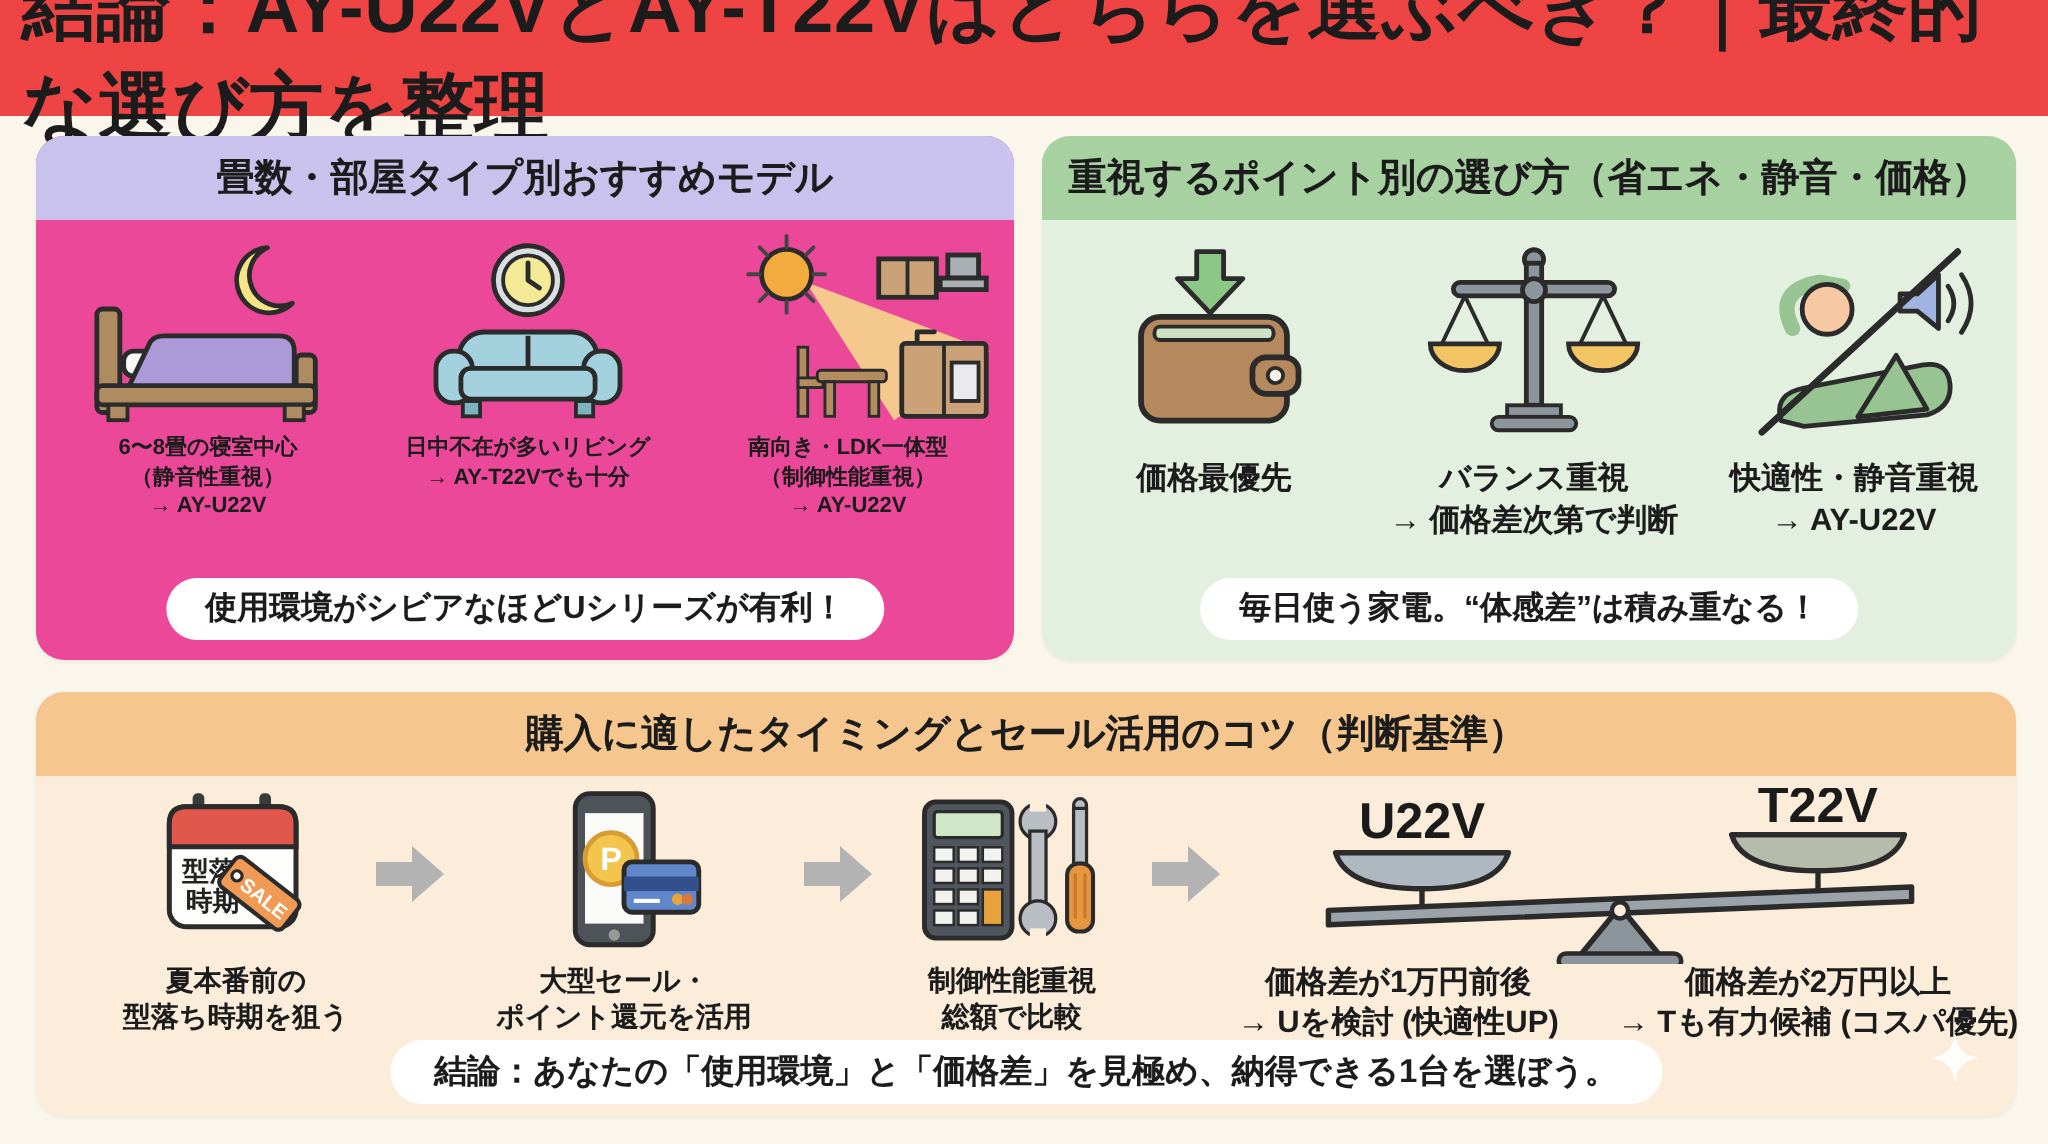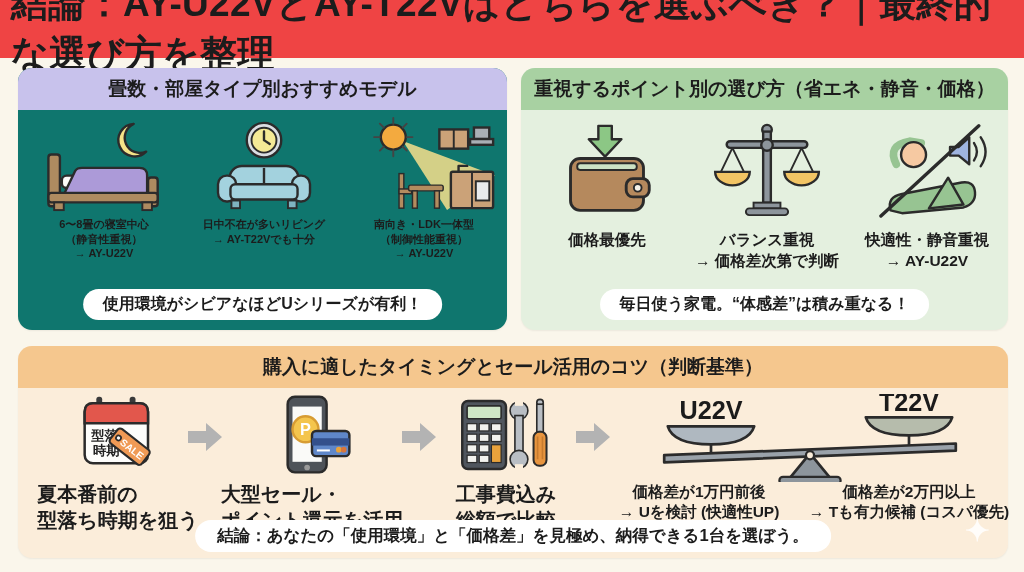--- a/index.html
+++ b/index.html
@@ -11,21 +11,21 @@
   .title-band{
     position:absolute;top:0;left:0;right:0;height:58px;background:#ef4444;
     display:flex;align-items:center;justify-content:center;
     font-size:37px;letter-spacing:.3px;padding-left:11px;
   }
   .panel{position:absolute;border-radius:14px;box-shadow:0 1px 2px rgba(0,0,0,.06);}
   .panel-header{
     height:42px;border-radius:14px 14px 0 0;display:flex;align-items:center;justify-content:center;
     font-size:19px;
   }
-  #room{left:18px;top:68px;width:489px;height:262px;background:#0f766e;}
+  #room{left:18px;top:68px;width:489px;height:262px;background:#ec4899;}
   #room .panel-header{background:#C8C2EC;}
   #priority{left:521px;top:68px;width:487px;height:262px;background:#E4F0DF;}
   #priority .panel-header{background:#A8D1A2;}
   #timing{left:18px;top:346px;width:990px;height:212px;background:#FBEDDA;}
   #timing .panel-header{background:#F5C78E;}
 
   .cols{display:flex;padding:4px 6px 0;}
   .col{flex:1;display:flex;flex-direction:column;align-items:center;}
   .icon-box{height:98px;display:flex;align-items:flex-end;justify-content:center;}
   #priority .icon-box{height:104px;align-items:center;padding-top:4px;}
@@ -33,21 +33,21 @@
   #priority .col-text{font-size:15.5px;margin-top:8px;}
   .note-pill{
     position:absolute;bottom:10px;left:50%;transform:translateX(-50%);
     background:#FFFFFF;border-radius:20px;padding:5px 20px;font-size:16px;white-space:nowrap;margin-top:40px;
   }
   #timing .note-pill{bottom:6px;font-size:16.5px;padding:5px 22px;}
 
   .flow{display:flex;align-items:flex-start;padding:6px 0 0 30px;}
   .step{display:flex;flex-direction:column;align-items:center;}
   .step .icon-box{height:82px;align-items:center;}
-  .step-text{font-size:20px;line-height:1.28;margin-top:6px;white-space:nowrap;}
+  .step-text{text-align:center;font-size:14px;line-height:1.28;margin-top:6px;white-space:nowrap;}
   .step1{width:140px}.step2{width:180px}.step3{width:140px}
   .flow-arrow{margin-top:28px;flex:0 0 30px;display:flex;justify-content:center;}
 
   .seesaw{flex:1;position:relative;height:168px;margin-left:2px;}
   .seesaw .balance{position:absolute;top:0;left:0;width:100%;height:88px;}
   .sub-label{position:absolute;top:88px;transform:translateX(-50%);text-align:center;
     font-size:15.5px;line-height:1.32;white-space:nowrap;}
   .sub-left{left:22%;text-align:center;}
   .sub-right{left:75%;}
 
@@ -285,21 +285,21 @@
           <rect x="69" y="24" width="10" height="48" fill="#B9BEC4" stroke="#2b2b2b" stroke-width="2"></rect>
           <circle cx="74" cy="78" r="11" fill="#B9BEC4" stroke="#2b2b2b" stroke-width="2"></circle>
           <rect x="69" y="84" width="10" height="10" fill="#FBEDDA"></rect>
           <circle cx="100" cy="8" r="4" fill="#B9BEC4" stroke="#2b2b2b" stroke-width="2"></circle>
           <rect x="96" y="10" width="8" height="34" fill="#B9BEC4" stroke="#2b2b2b" stroke-width="2"></rect>
           <rect x="92" y="44" width="16" height="42" rx="7" fill="#E8953F" stroke="#2b2b2b" stroke-width="2.5"></rect>
           <path d="M97 50 v28 M103 50 v28" stroke="#C77B2E" stroke-width="2"></path>
         </svg>
       </div>
       <div class="step-text">
-        <div>工事費込み</div>
+        <div>制御性能重視</div>
         <div>総額で比較</div>
       </div>
     </div>
 
     <div class="flow-arrow">
       <svg width="34" height="30" viewBox="0 0 34 30">
           <polygon points="0,9 18,9 18,1 34,15 18,29 18,21 0,21" fill="#B3B3B3"></polygon>
         </svg>
     </div>
 

